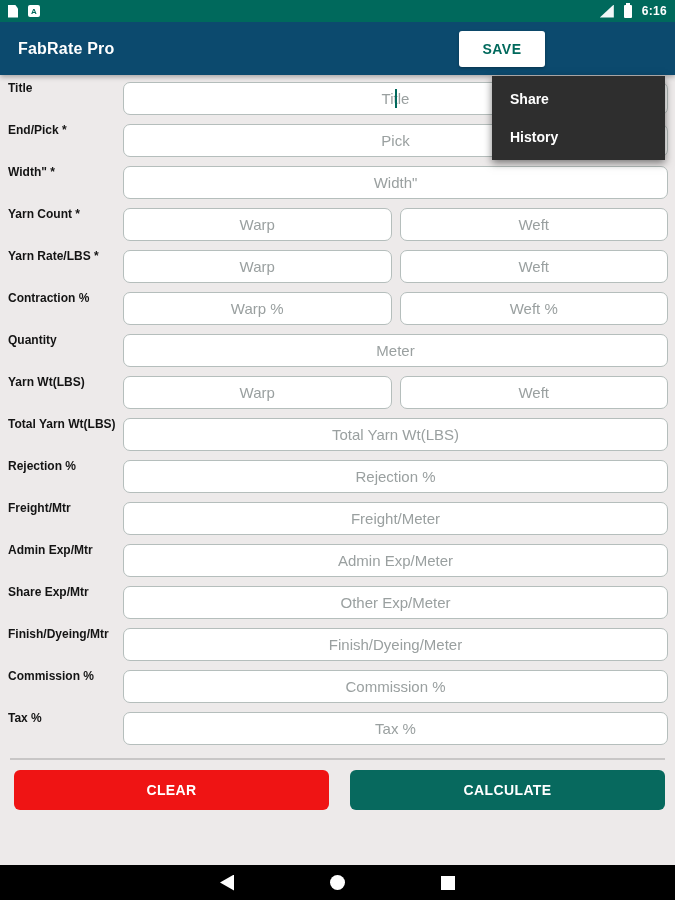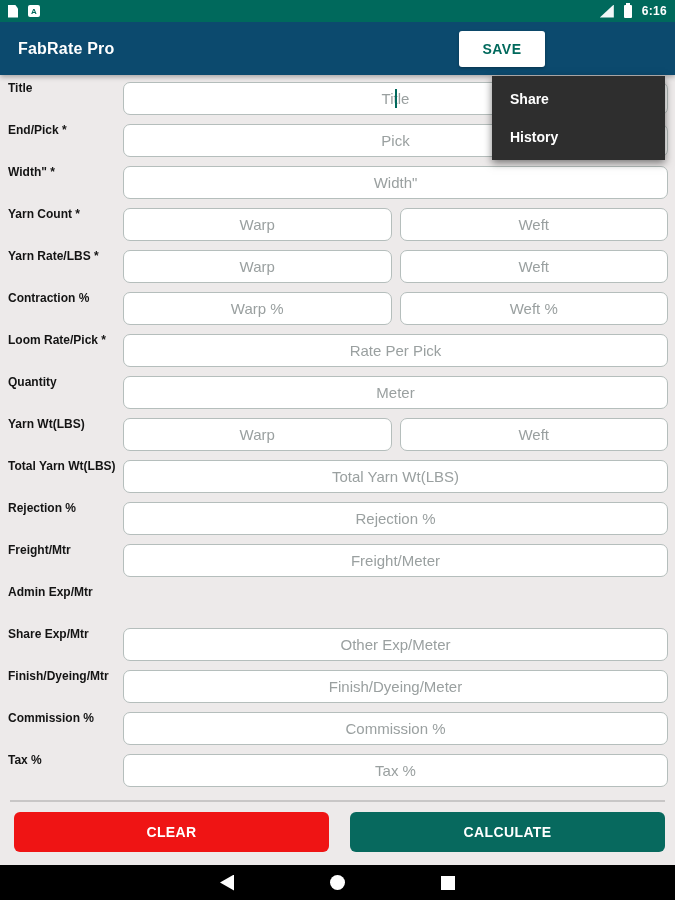--- a/index.html
+++ b/index.html
@@ -242,28 +242,20 @@
       <div class="fields">
         <div class="field">
             <input type="text" placeholder="Warp %" style="">
           </div>
         <div class="field">
             <input type="text" placeholder="Weft %" style="">
           </div>
       </div>
     </div>
 
-    <div class="form-row">
-      <div class="field-label">Loom Rate/Pick *</div>
-      <div class="fields">
-        <div class="field">
-            <input type="text" placeholder="Rate Per Pick" style="">
-          </div>
-      </div>
-    </div>
 
     <div class="form-row">
       <div class="field-label">Quantity</div>
       <div class="fields">
         <div class="field">
             <input type="text" placeholder="Meter" style="">
           </div>
       </div>
     </div>
 
@@ -301,20 +293,25 @@
       <div class="field-label">Freight/Mtr</div>
       <div class="fields">
         <div class="field">
             <input type="text" placeholder="Freight/Meter" style="">
           </div>
       </div>
     </div>
 
     <div class="form-row">
       <div class="field-label">Admin Exp/Mtr</div>
+      <div class="fields">
+        <div class="field">
+            <input type="text" placeholder="Admin Exp/Meter" style="">
+          </div>
+      </div>
     </div>
 
     <div class="form-row">
       <div class="field-label">Share Exp/Mtr</div>
       <div class="fields">
         <div class="field">
             <input type="text" placeholder="Other Exp/Meter" style="">
           </div>
       </div>
     </div>

